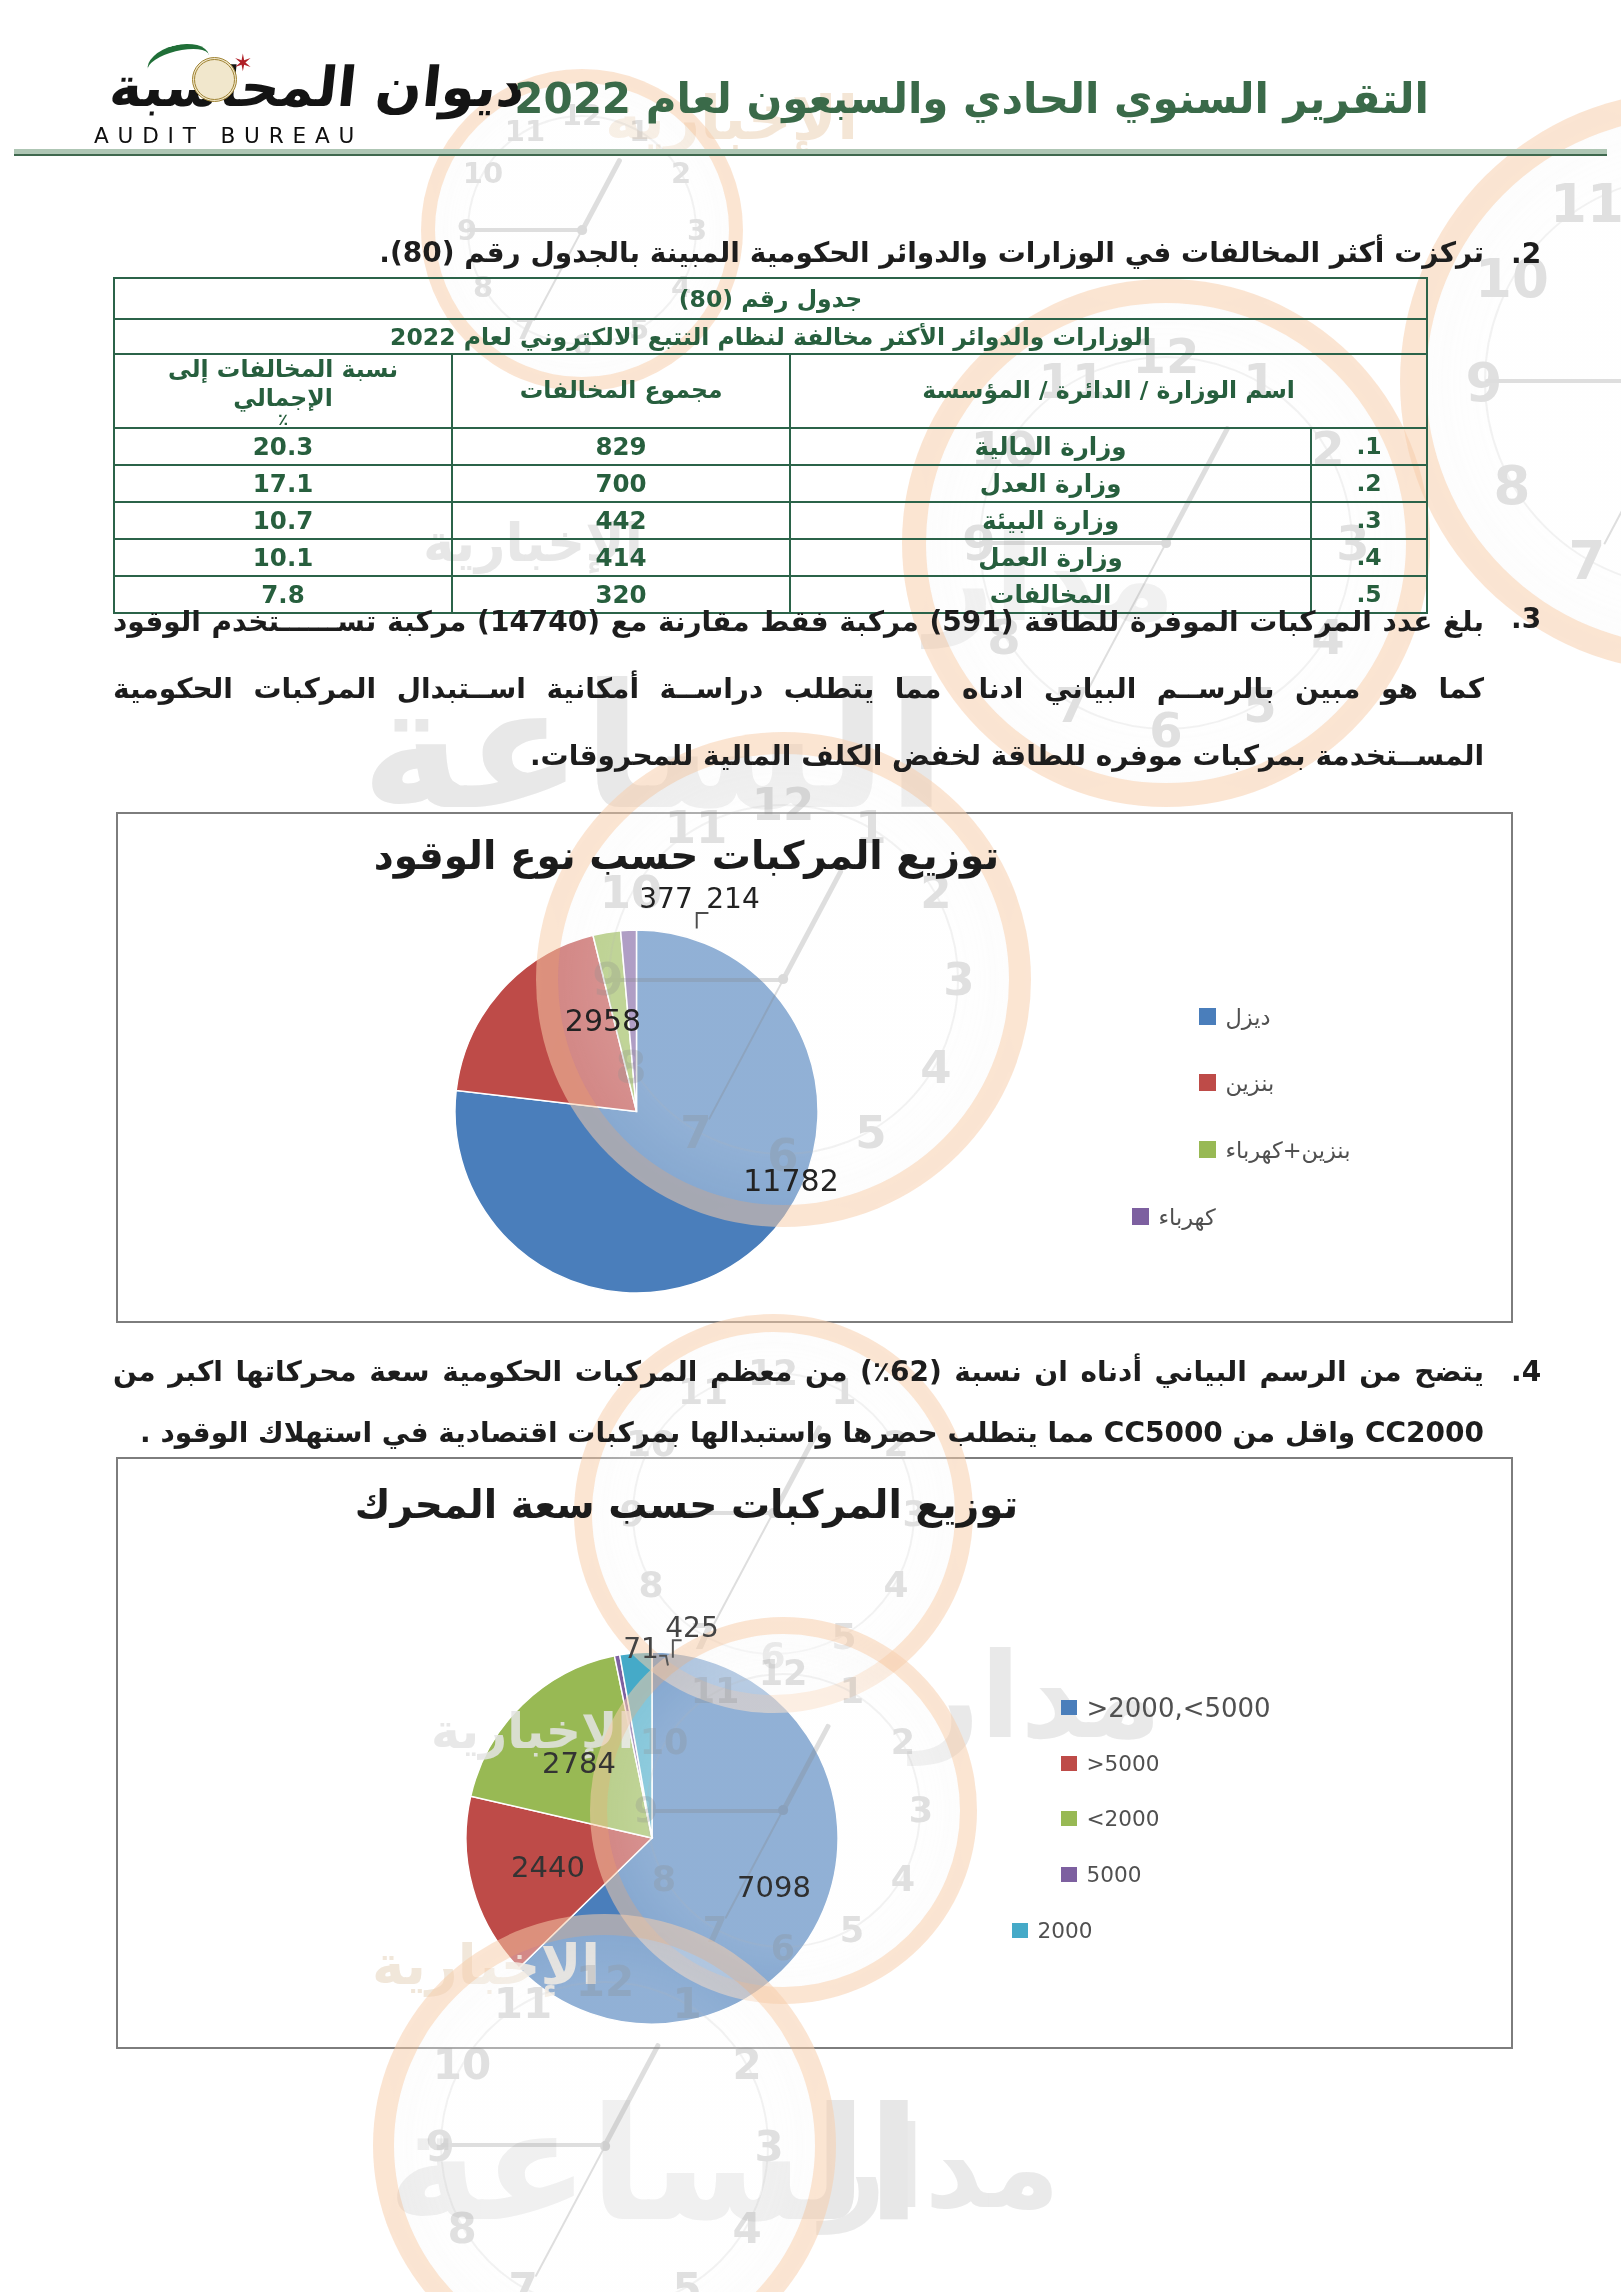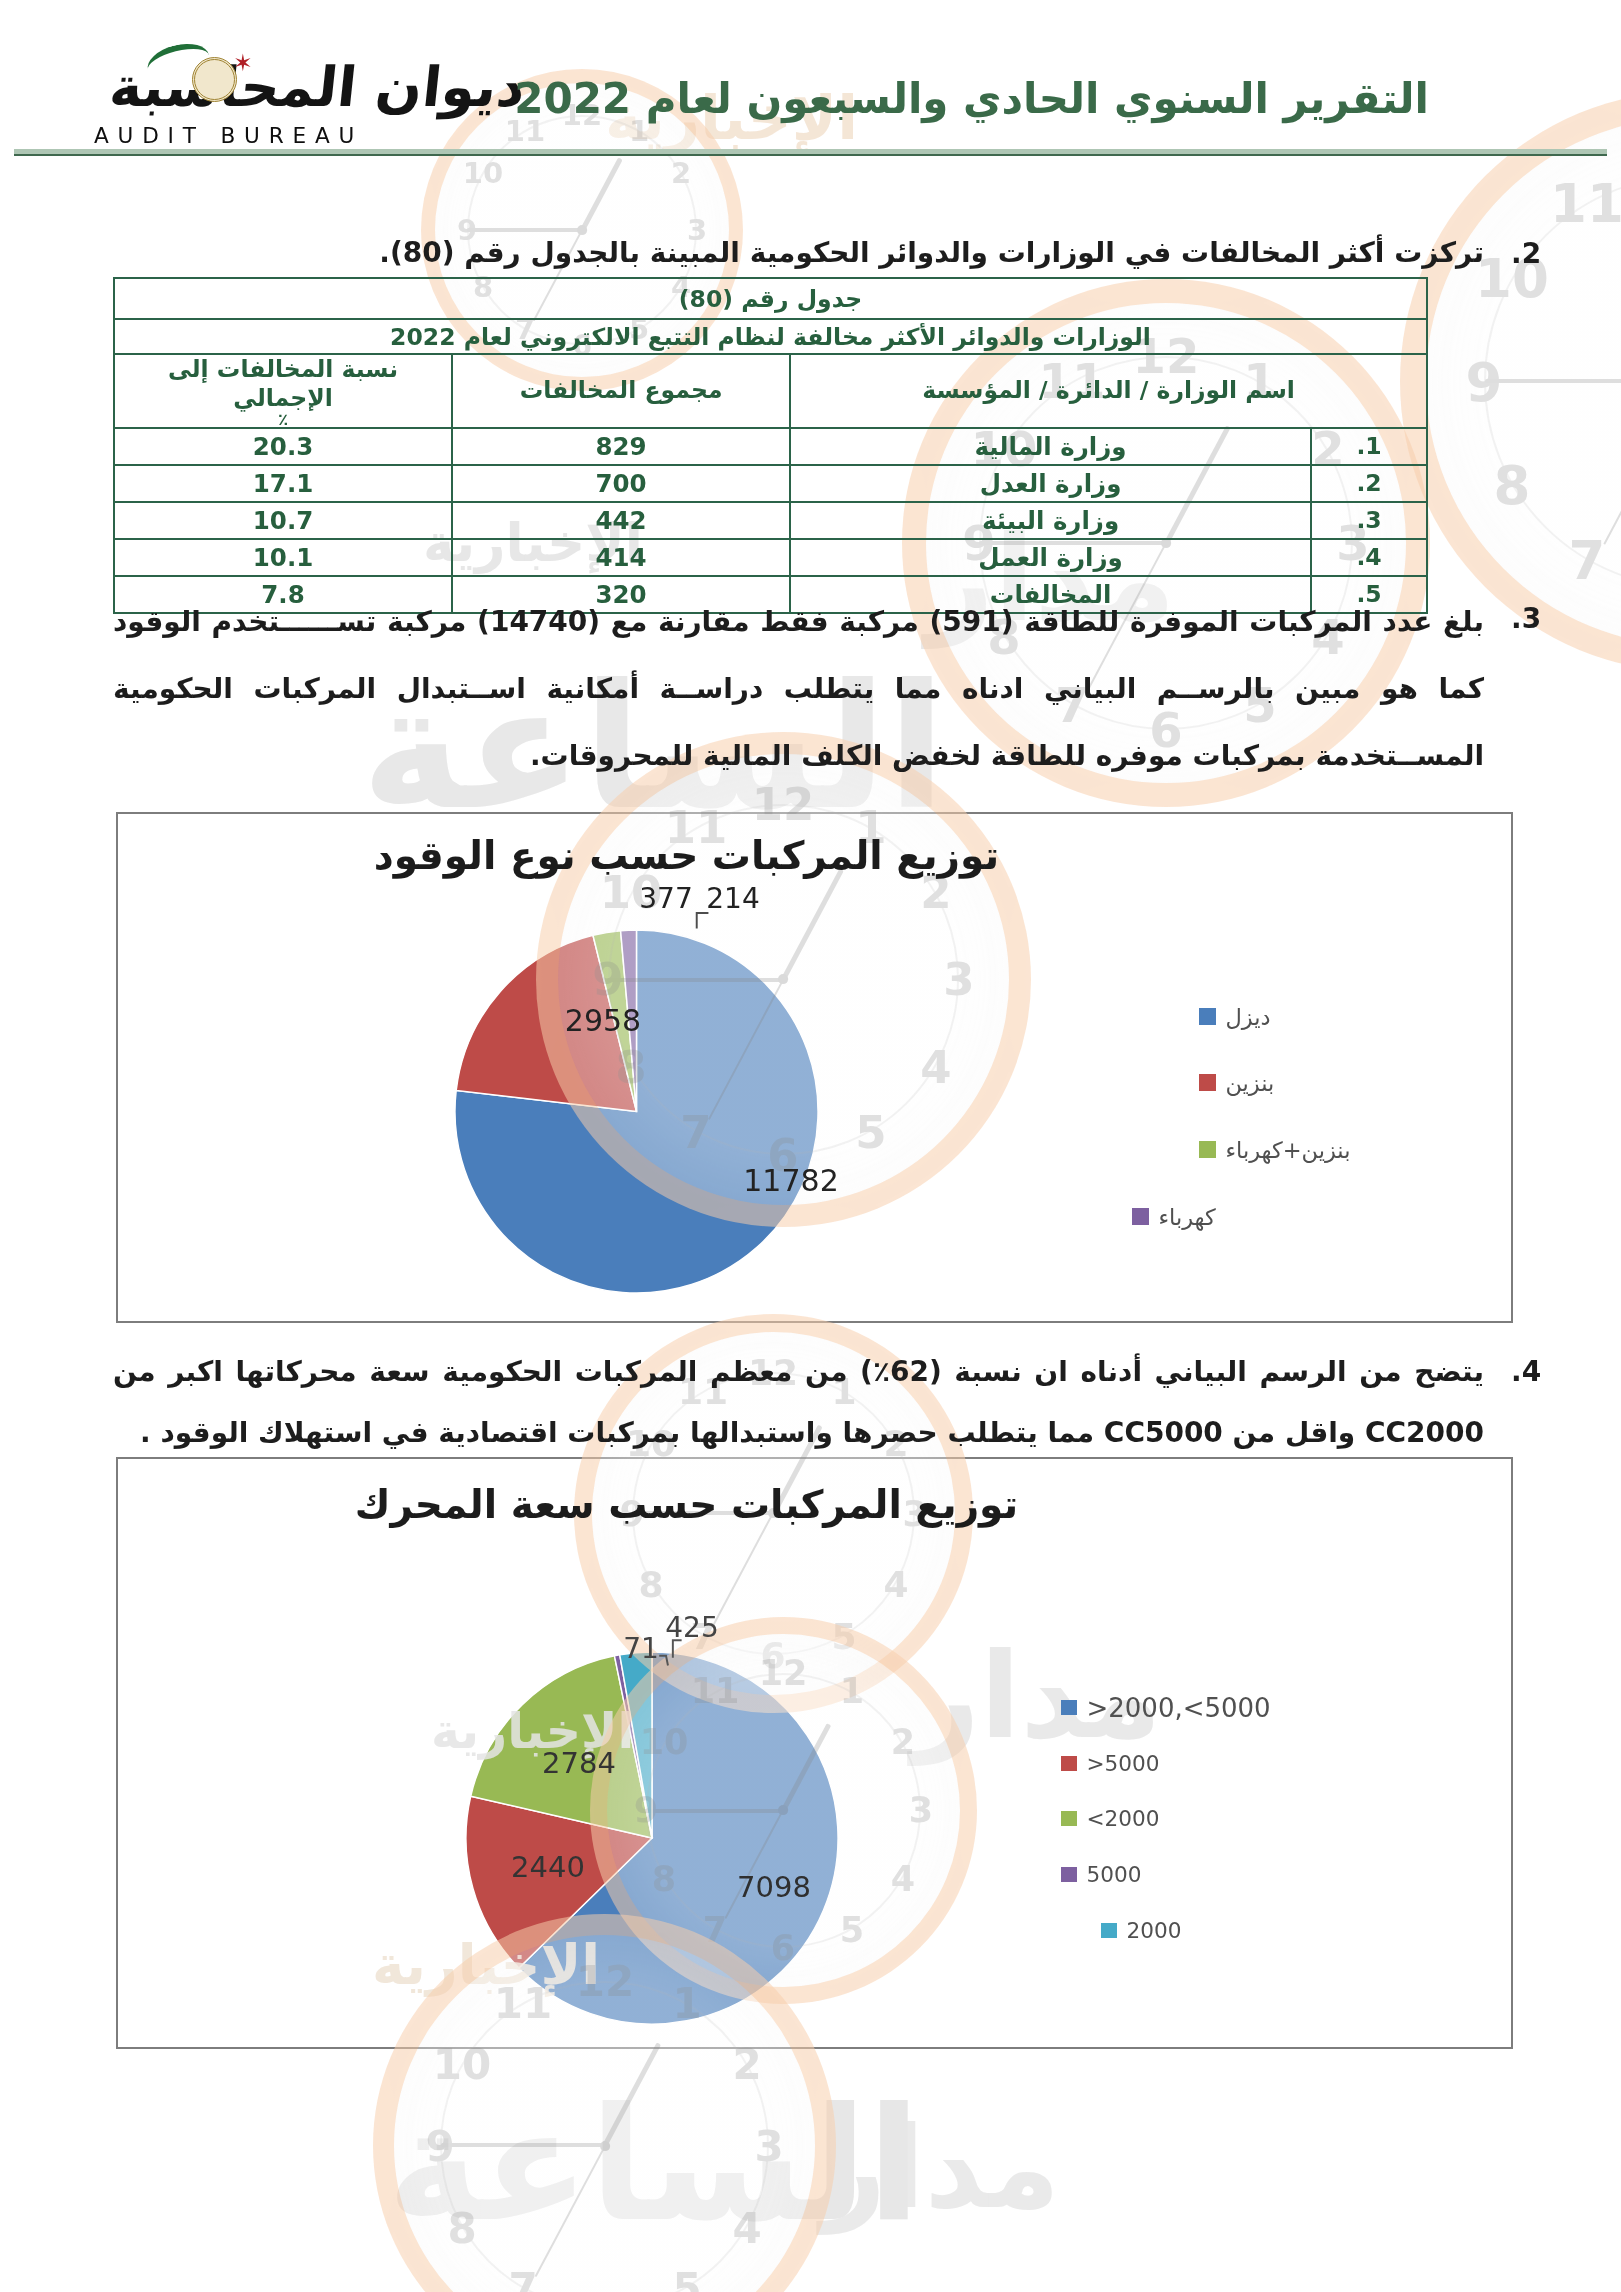--- a/index.html
+++ b/index.html
@@ -196,21 +196,21 @@
     <span class="legend-label" style="font-size:21.6px;direction:ltr;">&gt;5000</span>
   </div>
   <div class="abs legend-row" style="left:1061px;top:1803px;height:31px;">
     <span class="legend-sq" style="width: 15.7px; height: 15.7px; background: rgb(152, 185, 84);"></span>
     <span class="legend-label" style="font-size:21.6px;direction:ltr;">&lt;2000</span>
   </div>
   <div class="abs legend-row" style="left:1061px;top:1859px;height:31px;">
     <span class="legend-sq" style="width: 15.7px; height: 15.7px; background: rgb(125, 96, 160);"></span>
     <span class="legend-label" style="font-size:21.6px;direction:ltr;">5000</span>
   </div>
-  <div class="abs legend-row" style="left:1101px;top:1915px;height:31px;justify-content:flex-end;">
+  <div class="abs legend-row" style="left:1012px;top:1915px;height:31px;justify-content:flex-end;">
     <span class="legend-sq" style="width: 15.7px; height: 15.7px; background: rgb(69, 170, 200);"></span>
     <span class="legend-label" style="font-size:21.6px;direction:ltr;">2000</span>
   </div>
 
 
 <div class="clock" style="left: 421px; top: 69px; height: 294px; width: 294px; border-width: 14.7px;">
       <div class="inner"></div>
       <span class="cn" style="left: 147px; top: 32px; font-size: 29px;">12</span>
       <span class="cn" style="left: 204px; top: 48px; font-size: 29px;">1</span>
       <span class="cn" style="left: 246px; top: 90px; font-size: 29px;">2</span>

